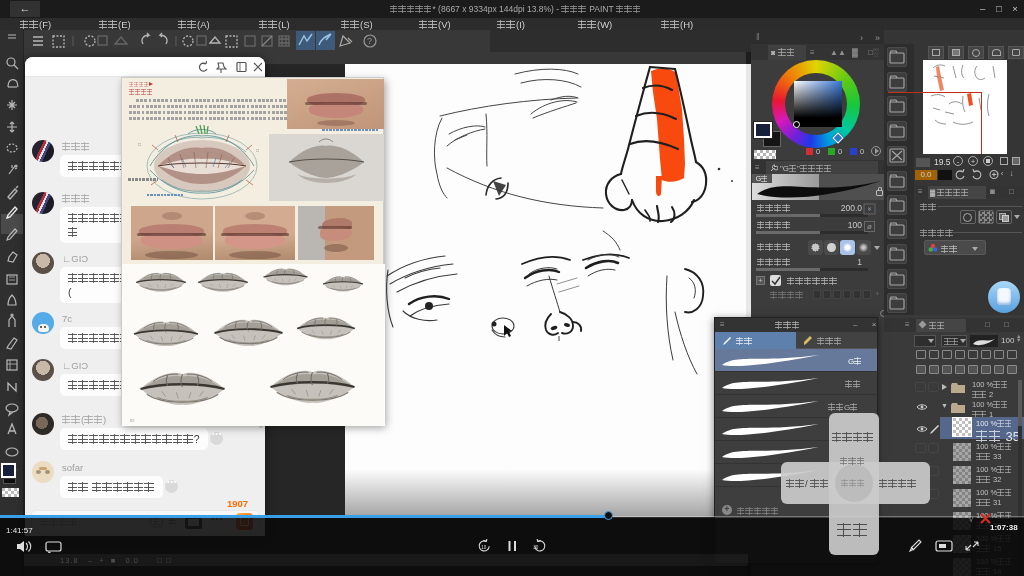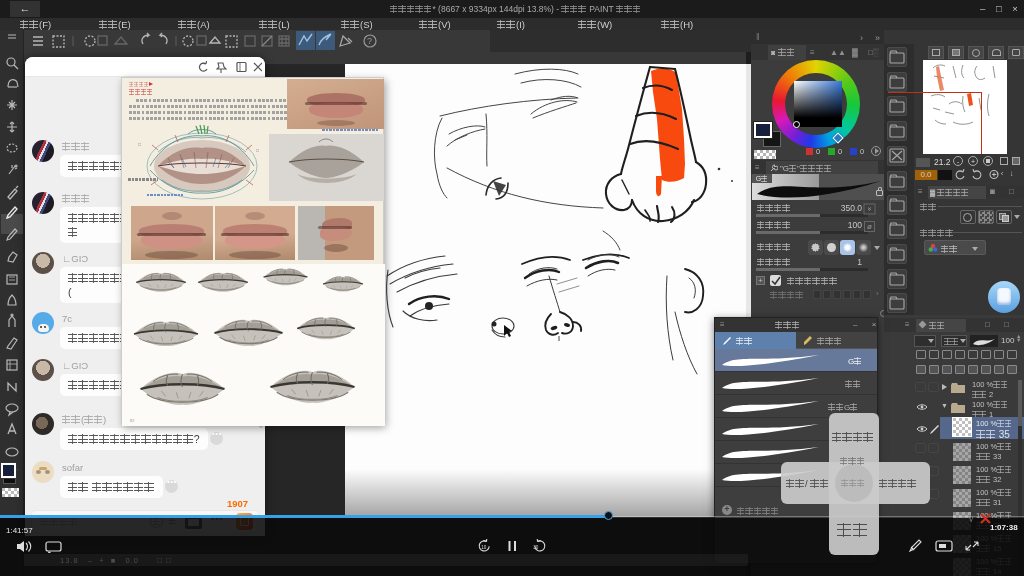--- a/index.html
+++ b/index.html
@@ -240,21 +240,21 @@
 <div class="a" style="left:752px;top:174px;width:67px;height:26px;background:linear-gradient(90deg,#dcdcdc,#9a9a9a)"></div>
 <div class="a" style="left:819px;top:174px;width:66px;height:26px;background:#4f4f4f"></div>
 <svg class="a" style="left:752px;top:174px" width="133" height="26" viewBox="0 0 133 26">
     <path d="M5 20 C30 2 60 23 129 7 C70 26 28 26 5 20 Z" fill="#0d0d0d"></path>
   </svg>
 <div class="a" style="left:752px;top:174px;width:20px;height:9px;background:rgba(40,40,40,.75);color:#eee;font-size:7px;line-height:10px;text-align:center">G<i class="z"></i></div>
 <div class="a" style="left:876px;top:190px;width:7px;height:6px;border:1px solid #bbb;border-radius:1px"></div>
 <div class="a" style="left:877.5px;top:187px;width:4px;height:4px;border:1px solid #bbb;border-bottom:none;border-radius:3px 3px 0 0"></div>
 
 <div class="a n" style="left:757px;top:203px;color:#c8c8c8;font-size:8.5px"><i class="z"></i><i class="z"></i><i class="z"></i><i class="z"></i></div>
-<div class="a n" style="left:812px;top:203px;width:50px;text-align:right;color:#c8c8c8;font-size:8.5px">350.0</div>
+<div class="a n" style="left:812px;top:203px;width:50px;text-align:right;color:#c8c8c8;font-size:8.5px">200.0</div>
 <div class="a" style="left:756px;top:214px;width:112px;height:3px;background:#2c2c2c"></div>
 <div class="a" style="left:756px;top:214px;width:64px;height:3px;background:#6a6a6a"></div>
 <div class="a" style="left:864px;top:203px;width:11px;height:12px;border:1px solid #666;color:#9ab8d8;font-size:7px;text-align:center;line-height:11px;transform:rotate(90deg)">»</div>
 <div class="a n" style="left:757px;top:220px;color:#c8c8c8;font-size:8.5px"><i class="z"></i><i class="z"></i><i class="z"></i><i class="z"></i></div>
 <div class="a n" style="left:812px;top:220px;width:50px;text-align:right;color:#c8c8c8;font-size:8.5px">100</div>
 <div class="a" style="left:756px;top:231px;width:112px;height:3px;background:#2c2c2c"></div>
 <div class="a" style="left:756px;top:231px;width:64px;height:3px;background:#6a6a6a"></div>
 <div class="a" style="left:864px;top:221px;width:11px;height:11px;border:1px solid #666;color:#999;font-size:8px;text-align:center;line-height:10px">ø</div>
 <div class="a n" style="left:757px;top:242px;color:#c8c8c8;font-size:8.5px"><i class="z"></i><i class="z"></i><i class="z"></i><i class="z"></i></div>
 
@@ -370,21 +370,21 @@
 <path d="M8 36c5-2 10-2 14 1M26 44c4-3 9-3 13 0M10 48l7 2M22 52l9 2M40 36c-1 7 0 12 2 16M56 38l2 12M66 34c-2 8-2 16 0 22"></path>
 <path d="M30 62c6 3 14 3 20 0M12 60c3 3 7 4 11 4"></path>
 </g>
 <path d="M13 7l3-1 2 10 3 14-4 1-3-14z" fill="#e8734a" opacity=".85"></path>
 <path d="M44 34l4-1 2 12-4 1z" fill="#f05020"></path>
 </svg>
 <div class="a" style="left:888px;top:92px;width:93px;height:1px;background:#c23018"></div>
 <div class="a" style="left:981px;top:92px;width:1px;height:62px;background:#c23018"></div>
 
 <div class="a" style="left:916px;top:158px;width:14px;height:9px;background:#555"></div>
-<div class="a n" style="left:934px;top:157px;color:#ddd;font-size:8.5px">21.2</div>
+<div class="a n" style="left:934px;top:157px;color:#ddd;font-size:8.5px">19.5</div>
 <div class="a" style="left:953px;top:156px;width:10px;height:10px;border-radius:50%;border:1px solid #aaa;color:#ccc;font-size:8px;line-height:9px;text-align:center">-</div>
 <div class="a" style="left:968px;top:156px;width:10px;height:10px;border-radius:50%;border:1px solid #aaa;color:#ccc;font-size:8px;line-height:9px;text-align:center">+</div>
 <div class="a" style="left:983px;top:156px;width:10px;height:10px;border-radius:50%;border:1px solid #aaa"></div>
 <div class="a" style="left:986px;top:159px;width:4px;height:4px;background:#ccc"></div>
 <div class="a" style="left:1000px;top:157px;width:8px;height:8px;border:1px solid #aaa"></div>
 <div class="a" style="left:1012px;top:157px;width:8px;height:8px;border:1px solid #aaa;background:#666"></div>
 <div class="a" style="left:915px;top:170px;width:22px;height:10px;background:#a16207;color:#ccc;font-size:8px;line-height:10px;text-align:center">0.0</div>
 <div class="a" style="left:938px;top:170px;width:14px;height:10px;background:#111"></div>
 <svg class="a" style="left:954px;top:169px" width="56" height="11" viewBox="0 0 56 11">
     <g stroke="#bbb" fill="none" stroke-width="1.1">
@@ -474,21 +474,21 @@
 <svg class="a" style="left:916px;top:425px" width="12" height="8" viewBox="0 0 12 8">
     <path d="M1 4 C3 1 9 1 11 4 C9 7 3 7 1 4 Z" fill="none" stroke="#ccc" stroke-width="1"></path>
     <circle cx="6" cy="4" r="1.4" fill="#ccc"></circle>
   </svg>
 <svg class="a" style="left:929px;top:424px" width="11" height="11" viewBox="0 0 11 11">
     <path d="M1 10l2-1 7-7-1-1-7 7z" fill="#ddd"></path>
   </svg>
 <div class="a" style="left:952px;top:417px;width:20px;height:20px;background:#fff"></div>
 <div class="a" style="left:953px;top:418px;width:18px;height:18px;opacity:1;background:repeating-conic-gradient(#fff 0 25%,#c0c0c0 0 50%) 0 0/6px 6px"></div>
 <div class="a n" style="left:976px;top:419px;color:#dfe4ee;font-size:7.5px">100 %<i class="z"></i><i class="z"></i></div>
-<div class="a n" style="left:976px;top:429px;color:#dfe4ee;font-size:10px"><i class="z"></i><i class="z"></i> 35</div>
+<div class="a n" style="left:976px;top:429px;color:#dfe4ee;font-size:13px"><i class="z"></i><i class="z"></i> 35</div>
 <div class="a" style="left:953px;top:443px;width:18px;height:18px;opacity:.55;background:repeating-conic-gradient(#fff 0 25%,#c0c0c0 0 50%) 0 0/6px 6px"></div>
 <div class="a n" style="left:976px;top:442px;color:#c0c0c0;font-size:7.5px">100 %<i class="z"></i><i class="z"></i></div>
 <div class="a n" style="left:976px;top:452px;color:#c0c0c0;font-size:7.5px"><i class="z"></i><i class="z"></i> 33</div>
 <div class="a" style="left:953px;top:466px;width:18px;height:18px;opacity:.55;background:repeating-conic-gradient(#fff 0 25%,#c0c0c0 0 50%) 0 0/6px 6px"></div>
 <div class="a n" style="left:976px;top:465px;color:#c0c0c0;font-size:7.5px">100 %<i class="z"></i><i class="z"></i></div>
 <div class="a n" style="left:976px;top:475px;color:#c0c0c0;font-size:7.5px"><i class="z"></i><i class="z"></i> 32</div>
 <div class="a" style="left:953px;top:489px;width:18px;height:18px;opacity:.55;background:repeating-conic-gradient(#fff 0 25%,#c0c0c0 0 50%) 0 0/6px 6px"></div>
 <div class="a n" style="left:976px;top:488px;color:#c0c0c0;font-size:7.5px">100 %<i class="z"></i><i class="z"></i></div>
 <div class="a n" style="left:976px;top:498px;color:#c0c0c0;font-size:7.5px"><i class="z"></i><i class="z"></i> 31</div>
 <div class="a" style="left:953px;top:512px;width:18px;height:18px;opacity:.55;background:repeating-conic-gradient(#fff 0 25%,#c0c0c0 0 50%) 0 0/6px 6px"></div>

